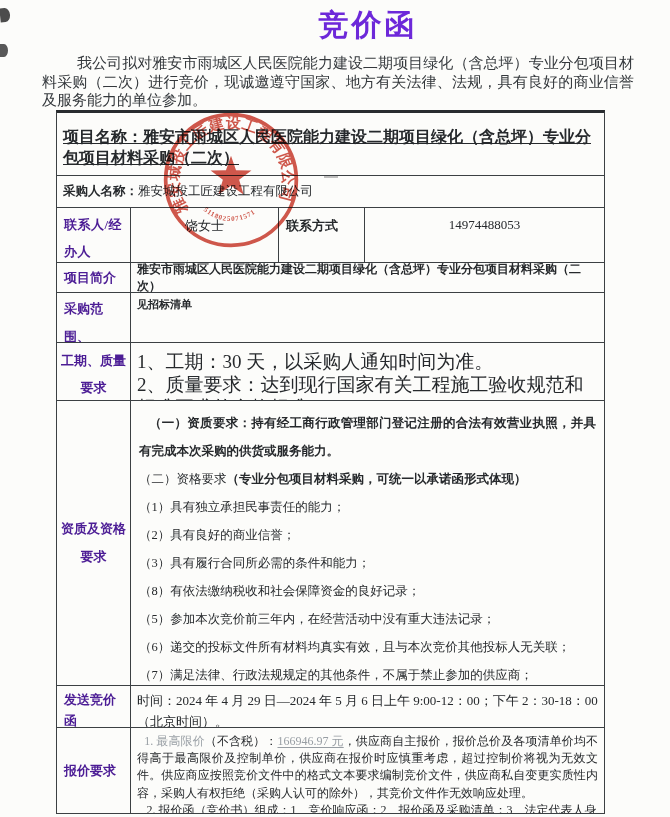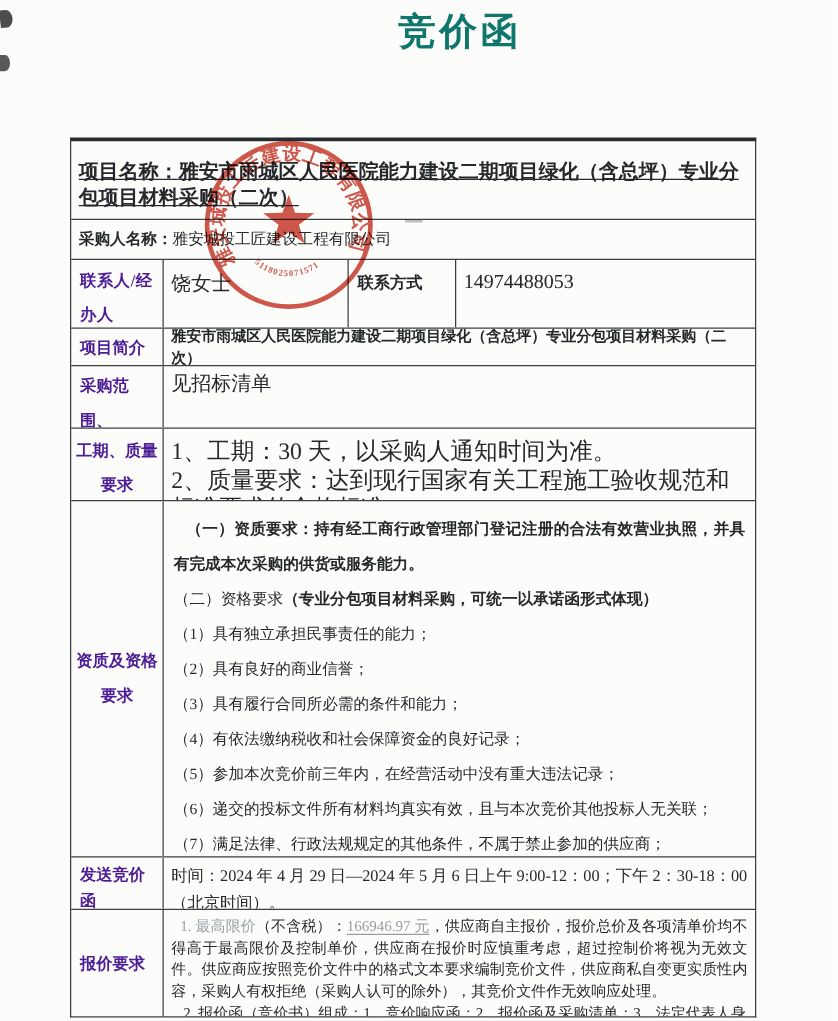--- a/index.html
+++ b/index.html
@@ -12,21 +12,21 @@
   .page{position:absolute;inset:0;}
   
   .edge-mark{position:absolute;left:0;background:#4c4c4c;}
   .edge-mark.m1{top:8px;width:10px;height:14px;border-radius:0 55% 55% 0;transform:rotate(-6deg);}
   .edge-mark.m2{top:44px;width:8px;height:13px;background:#585858;border-radius:0 50% 50% 0;}
   .smudge{position:absolute;left:324px;top:176px;width:14px;height:2px;background:#8a8a8a;opacity:.55;}
 
   .title{
     position:absolute;top:5px;left:0;width:100%;box-sizing:border-box;
     padding-left:66px;text-align:center;
-    font-size:30px;font-weight:bold;letter-spacing:3px;color:#0f766e;
+    font-size:30px;font-weight:bold;letter-spacing:3px;color:#6d28d9;
   }
   .intro{
     position:absolute;top:39px;left:42px;width:592px;
     font-size:15px;line-height:18.6px;text-align:justify;
     color:#34383c;text-indent:35px;
   }
 
   
   .tbl{
     position:absolute;left:56px;top:110px;width:549px;box-sizing:border-box;
@@ -41,30 +41,30 @@
     flex:0 0 73px;font-weight:bold;font-size:13px;color:#4c1d95;
     white-space:pre-line;line-height:27px;padding-left:7px;padding-right:2px;
   }
   .b{font-weight:bold;}
   .r1{height:62px;align-items:flex-end;}
   .r1 .cell{padding-bottom:6px;font-size:16px;text-decoration:underline;}
   .r2{height:32px;align-items:center;}
   .r2 .cell{font-size:12.5px;}
   .r3{height:55px;}
   .r3 .lbl{line-height:27px;padding-top:3px;letter-spacing:.5px;}
-  .r3 .val{font-size:16px;padding-top:9px;}
+  .r3 .val{font-size:13px;padding-top:9px;text-align:center;}
   .c-name{flex:0 0 148px;}
   .c-mlabel{flex:0 0 86px;font-weight:bold;font-size:13px;padding-top:9px;padding-left:7px;}
   .c-phone{flex:1;font-family:"Liberation Serif","DejaVu Serif",serif;}
   .r4{height:30px;align-items:center;}
   .r4 .lbl{line-height:normal;}
   .r4 .val{font-size:12px;font-weight:bold;}
   .r5{height:50px;}
   .r5 .lbl{padding-top:2px;line-height:28px;}
-  .r5 .val{font-size:16px;padding-top:4px;}
+  .r5 .val{font-size:11px;padding-top:4px;font-weight:bold;}
   .r6{height:58px;}
   .r6 .lbl{padding-top:4px;line-height:27px;text-align:center;padding-left:2px;}
   .r6 .val{font-size:19px;line-height:23px;padding-top:7px;}
   .r7{height:285px;}
   .r7 .lbl{display:flex;flex-direction:column;justify-content:center;text-align:center;line-height:28px;padding-left:2px;}
   .r7 .val{font-size:12.5px;line-height:28px;padding-top:8px;padding-left:8px;padding-right:8px;}
   .r7 .p1{text-indent:0.8em;text-align:justify;font-weight:bold;}
   .r8{height:42px;}
   .r8 .lbl{padding-top:3px;line-height:21px;}
   .r8 .val{font-size:13px;line-height:21px;padding-top:4px;}
@@ -86,20 +86,21 @@
 <body>
 
 <div class="page">
 
   <div class="edge-mark m1"></div>
   <div class="edge-mark m2"></div>
   <div class="smudge"></div>
 
   <div class="title">竞价函</div>
 
+  <p class="intro">我公司拟对雅安市雨城区人民医院能力建设二期项目绿化（含总坪）专业分包项目材料采购（二次）进行竞价，现诚邀遵守国家、地方有关法律、法规，具有良好的商业信誉及服务能力的单位参加。</p>
 
   <div class="tbl">
 
     <div class="row r1 first">
       <div class="cell full">
         <span class="b">项目名称：</span><span class="b">雅安市雨城区人民医院能力建设二期项目绿化（含总坪）专业分包项目材料采购（二次）</span>
       </div>
     </div>
 
     <div class="row r2">
@@ -140,21 +141,21 @@
       <div class="cell lbl">资质及资格
 要求</div>
       <div class="cell bl val" style="flex:1">
         <div class="p1">（一）资质要求：持有经工商行政管理部门登记注册的合法有效营业执照，并具有完成本次采购的供货或服务能力。</div>
         <div>
           <span>（二）资格要求</span><span class="b">（专业分包项目材料采购，可统一以承诺函形式体现）</span>
         </div>
         <div>（1）具有独立承担民事责任的能力；</div>
         <div>（2）具有良好的商业信誉；</div>
         <div>（3）具有履行合同所必需的条件和能力；</div>
-        <div>（4）有依法缴纳税收和社会保障资金的良好记录；</div>
+        <div>（8）有依法缴纳税收和社会保障资金的良好记录；</div>
         <div>（5）参加本次竞价前三年内，在经营活动中没有重大违法记录；</div>
         <div>（6）递交的投标文件所有材料均真实有效，且与本次竞价其他投标人无关联；</div>
         <div>（7）满足法律、行政法规规定的其他条件，不属于禁止参加的供应商；</div>
       </div>
     </div>
 
     <div class="row r8">
       <div class="cell lbl">发送竞价函
 时间</div>
       <div class="cell bl val" style="flex:1">时间：2024 年 4 月 29 日—2024 年 5 月 6 日上午 9:00-12：00；下午 2：30-18：00（北京时间）。</div>

